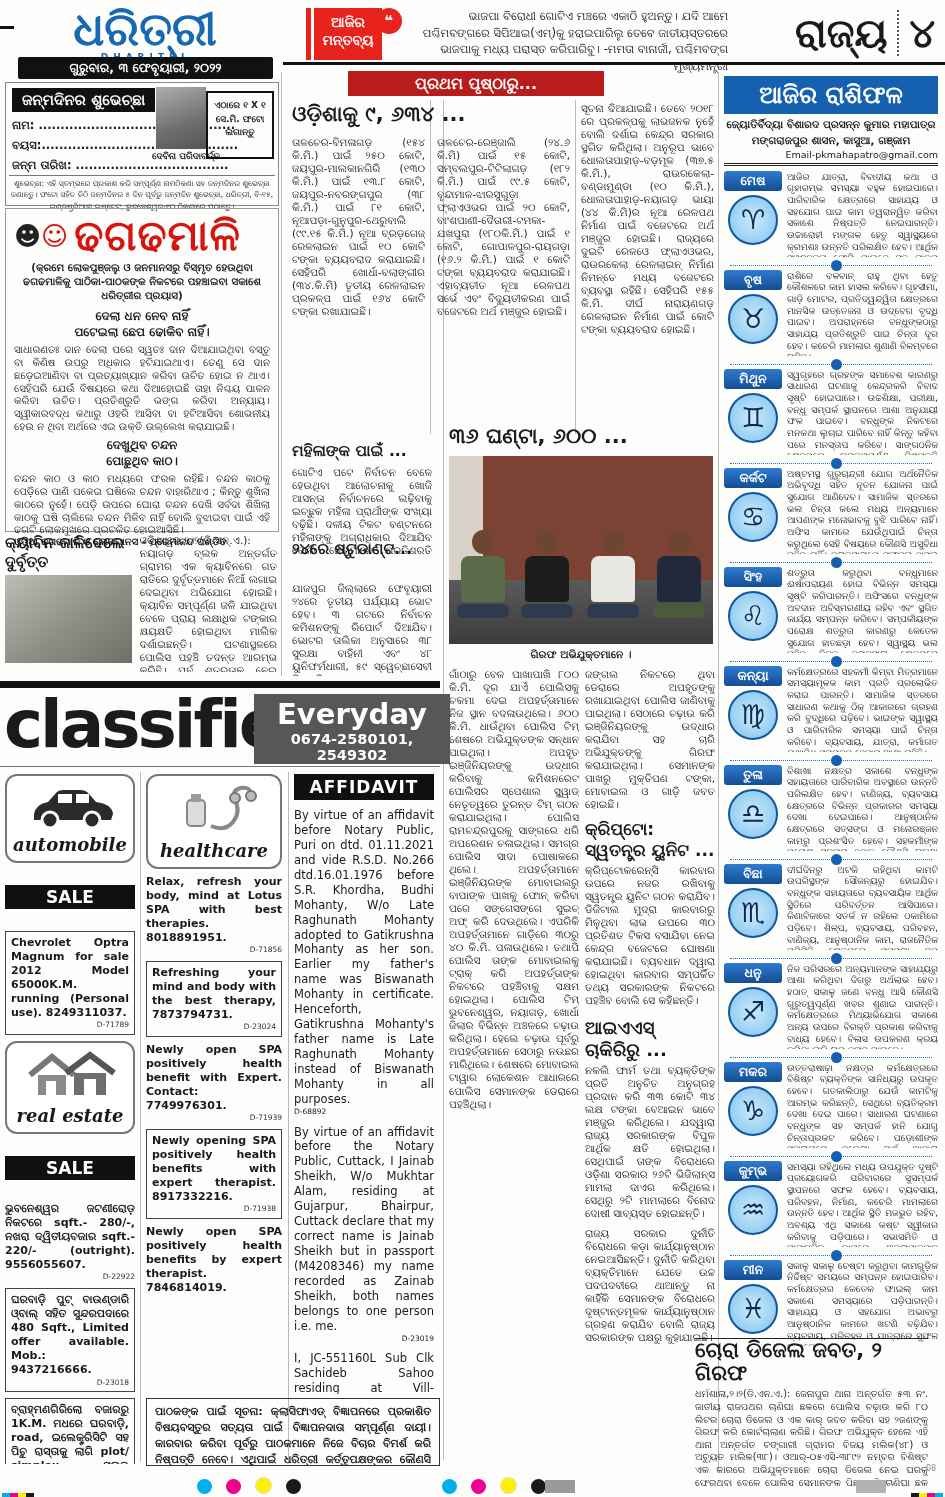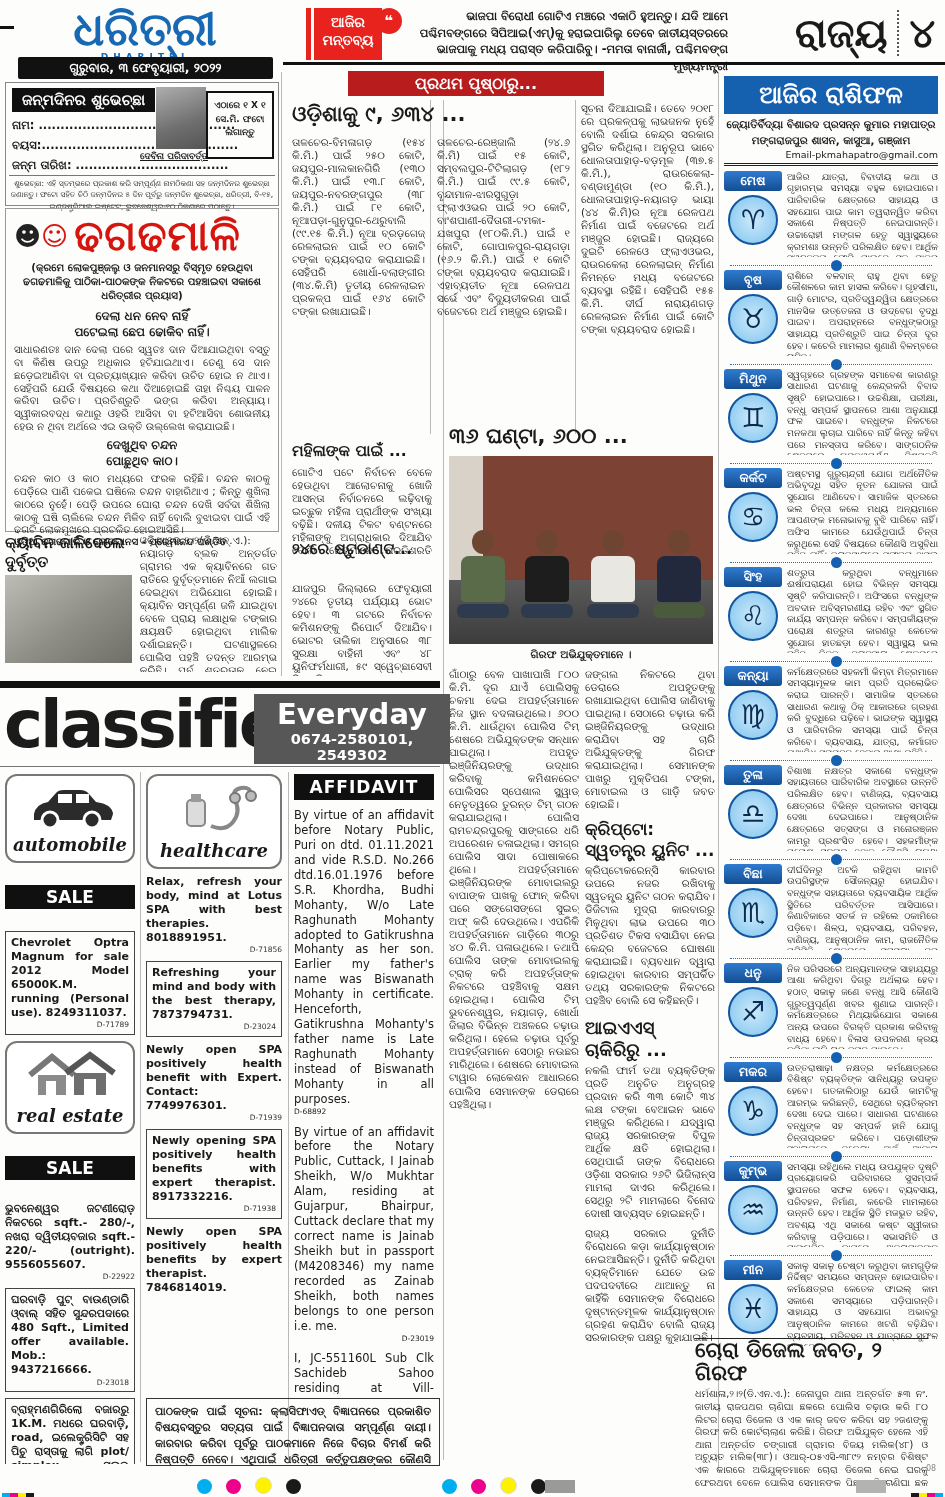--- a/index.html
+++ b/index.html
@@ -11,21 +11,21 @@
   
   .logo-odia{font-size:46px;font-weight:bold;color:#1769b3;line-height:1;text-align:center;}
   .logo-roman{font-size:9px;letter-spacing:5px;color:#1769b3;font-weight:bold;text-align:center;}
   .datebar{background:#111;color:#fff;font-size:12.5px;font-weight:bold;text-align:center;
            padding:3px 10px;border-radius:2px;}
   .comment-box{background:#e8231d;color:#fff;font-weight:bold;font-size:14px;text-align:center;
                padding:6px 6px;line-height:1.25;}
   .comment-spine{background:#e8231d;width:5px;}
   .quote-circ{width:26px;height:26px;border-radius:50%;background:#e8231d;color:#fff;
               font-size:15px;text-align:center;line-height:26px;font-weight:bold;}
-  .quote-text{font-size:11.5px;font-weight:bold;text-align:right;line-height:1.45;}
+  .quote-text{font-size:11.5px;font-weight:normal;text-align:right;line-height:1.45;}
   .section-big{font-size:40px;font-weight:bold;line-height:1;}
   
   .bday{border:1px solid #888;}
   .bday-head{background:#101010;color:#fff;font-weight:bold;font-size:15px;padding:3px 10px;display:inline-block;}
   .bday-field{font-size:11.5px;font-weight:bold;margin-top:6px;}
   .bday-photo{background:linear-gradient(160deg,#aeaeae,#6f6f6f 60%,#545454);}
   .bday-note{border:2px solid #111;font-size:9px;font-weight:bold;text-align:center;padding:6px 3px;line-height:1.5;}
   .fineprint{font-size:7.6px;text-align:center;line-height:1.5;border-top:1px solid #777;padding-top:2px;color:#222;}
   
   .dhaga{border:1px solid #999;padding:6px 8px;}
@@ -119,21 +119,21 @@
 
   <div class="abs bday" style="left:5px;top:82px;width:272px;height:122px;">
     <div style="position:relative;height:92px;">
       <div style="padding:5px 6px 0;">
         <span class="bday-head">ଜନ୍ମଦିନର ଶୁଭେଚ୍ଛା</span>
         <div class="bday-field">ନାମ: .............................................</div>
         <div class="bday-field">ବୟସ:.............................................</div>
         <div class="bday-field">ଜନ୍ମ ତାରିଖ: ...................................</div>
       </div>
       <div class="abs bday-photo" style="right:72px;top:4px;width:50px;height:62px;"></div>
-      <div class="abs" style="right:58px;top:68px;width:80px;text-align:left;font-size:9px;font-weight:bold;text-decoration:underline;">ଦେବିନା ପରିଦାବର୍ତ୍ତ</div>
+      <div class="abs" style="right:58px;top:68px;width:80px;text-align:right;font-size:9px;font-weight:bold;">ଦେବିନା ପରିଦାବର୍ତ୍ତ</div>
       <div class="abs bday-note" style="right:4px;top:8px;width:58px;height:52px;">ଏଠାରେ ୧ X ୧ ସେ.ମି. ଫଟୋ ଲଗାନ୍ତୁ</div>
     </div>
     <div class="fineprint" style="margin:0 3px;">ଶୁଭେଚ୍ଛା: ଏହି ସ୍ତମ୍ଭରେ ପ୍ରକାଶ କରି ସମ୍ପୂର୍ଣ୍ଣ ନାମଠିକଣା ସହ ଜନ୍ମଦିନର ଶୁଭେଚ୍ଛା ଜଣାନ୍ତୁ। ଫଟୋ ସହିତ ଚିଠି ଜନ୍ମଦିନର ୫ ଦିନ ପୂର୍ବରୁ ଜନ୍ମଦିନ ଶୁଭେଚ୍ଛା, ଧରିତ୍ରୀ, ବି-୧୫, ଇଣ୍ଡଷ୍ଟ୍ରିଆଲ ଇଷ୍ଟେଟ, ଭୁବନେଶ୍ୱର-୧୦ ଠିକଣାରେ ପଠାନ୍ତୁ।</div>
   </div>
 
   <div class="abs dhaga" style="left:5px;top:208px;width:256px;height:310px;">
     <div style="display:flex;align-items:center;gap:6px;">
       <span class="cartoon"><span style="color:#222;">☻</span><span style="color:#d6150f;">☺</span></span>
       <span class="dhaga-title">ଢଗଢମାଳି</span>
     </div>

